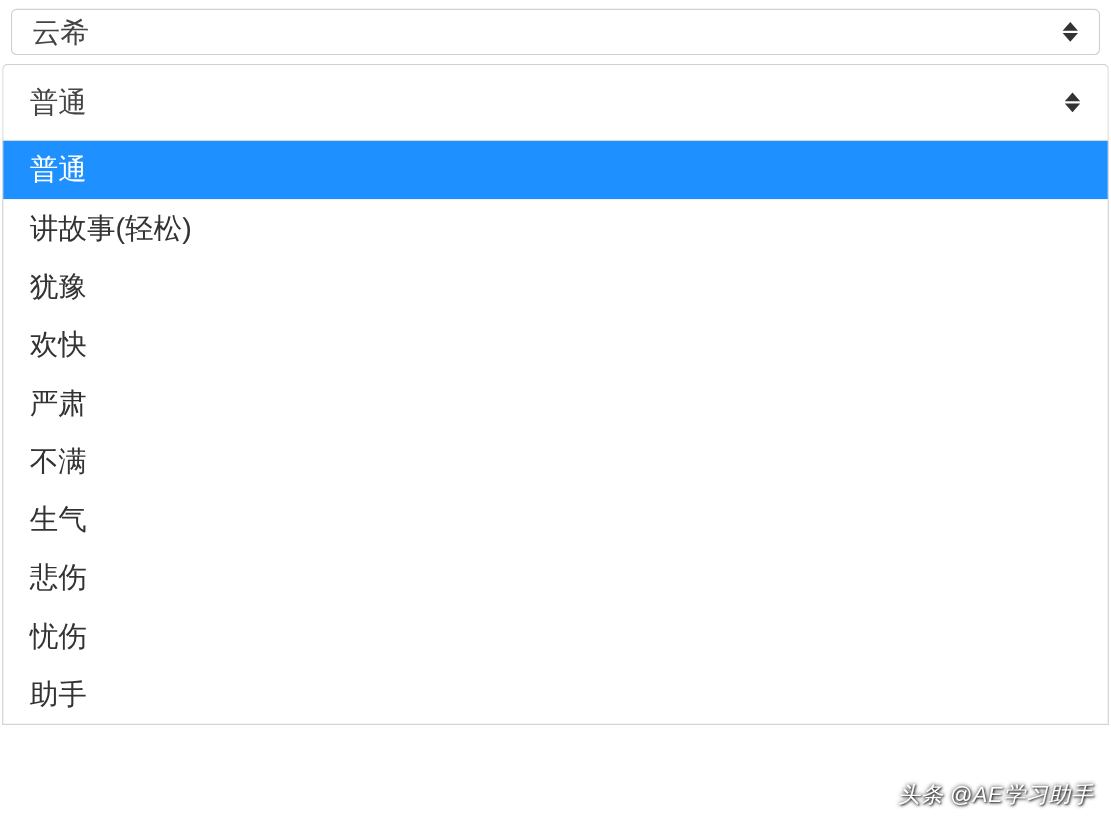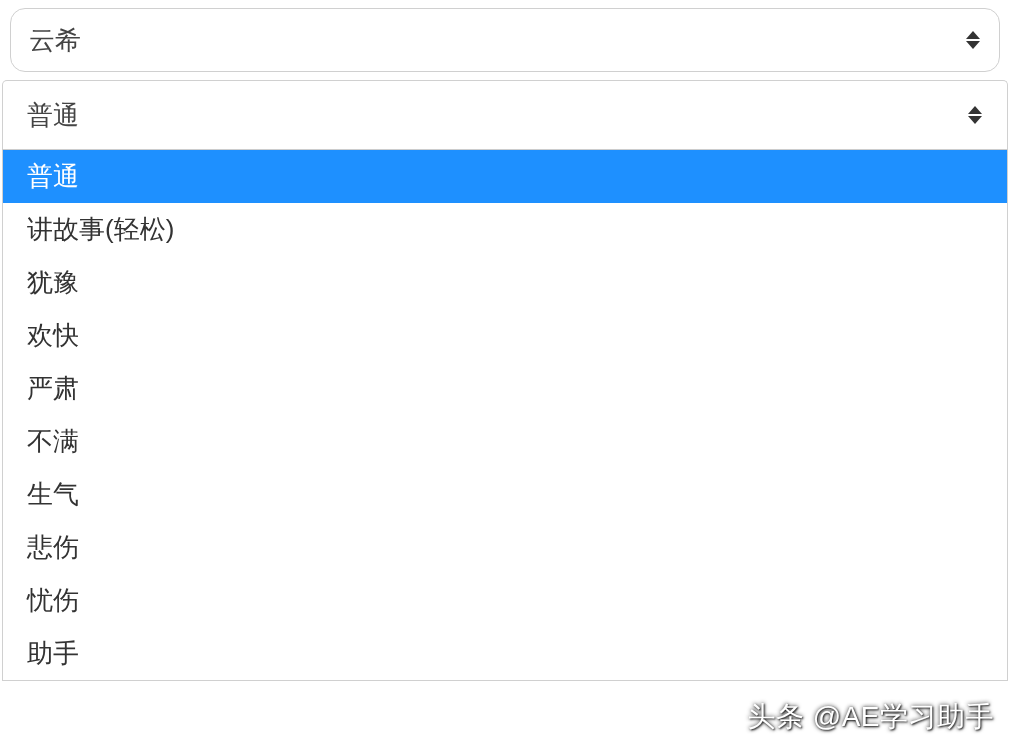--- a/index.html
+++ b/index.html
@@ -12,23 +12,23 @@
       background: #ffffff;
       width: 1010px;
       height: 744px;
       overflow: hidden;
       position: relative;
     }
     .select-box {
       position: relative;
       margin: 8px 10px 4px 10px;
       border: 1px solid #d0d0d0;
-      border-radius: 15px;
+      border-radius: 5px;
       background: #ffffff;
-      height: 64px;
+      height: 42px;
       display: flex;
       align-items: center;
       padding: 0 18px;
     }
     .select-box-2 {
       position: relative;
       margin: 8px 2px 0 2px;
       border: 1px solid #d0d0d0;
       border-radius: 5px 5px 0 0;
       background: #ffffff;
@@ -80,25 +80,26 @@
     }
     .dropdown-item.highlighted {
       background: #1e90ff;
       color: #ffffff;
       font-weight: 500;
     }
     .watermark {
       position: absolute;
       right: 16px;
       bottom: 8px;
-      font-size: 28px;
+      font-size: 20px;
       color: #ffffff;
       text-shadow: 0 0 4px rgba(0,0,0,0.9), 1px 1px 2px rgba(0,0,0,0.8);
       font-weight: 500;
       letter-spacing: 0.5px;
+      font-style: italic;
     }
   </style>
 </head>
 <body>
 
 <div class="select-box">
   <span class="select-value">云希</span>
   <span class="sort-icon">
     <span class="triangle-up"></span>
     <span class="triangle-down"></span>

